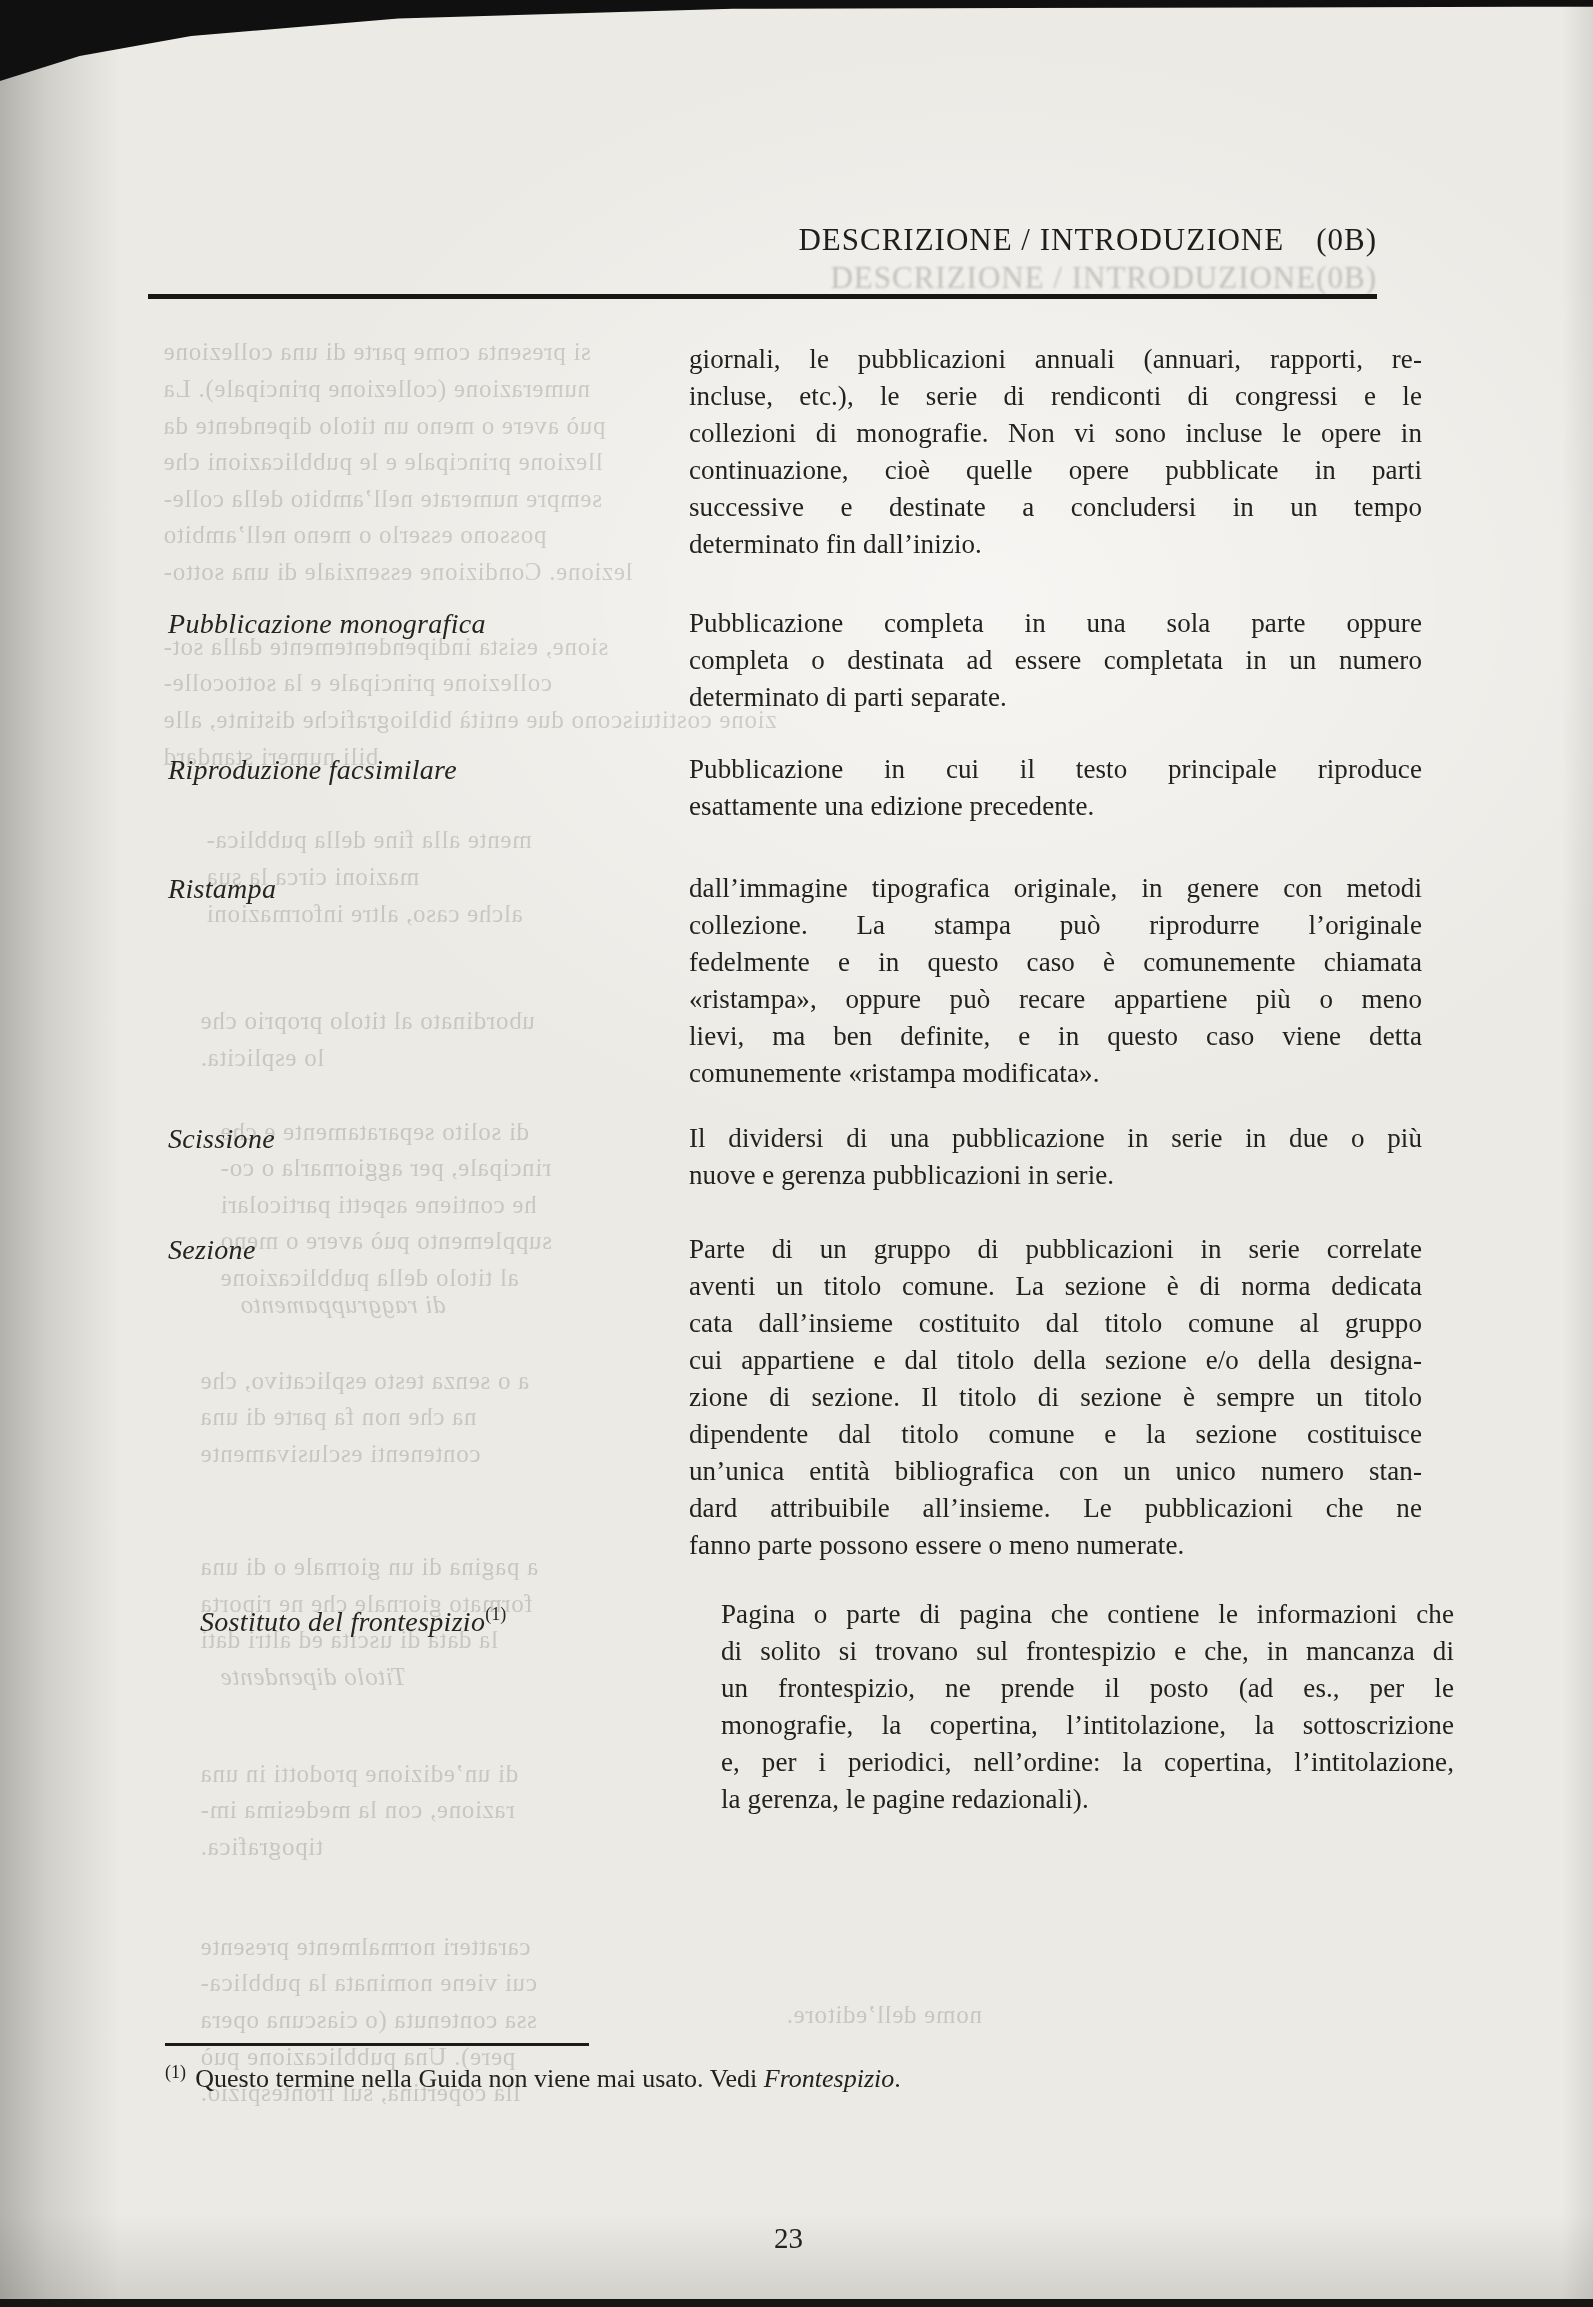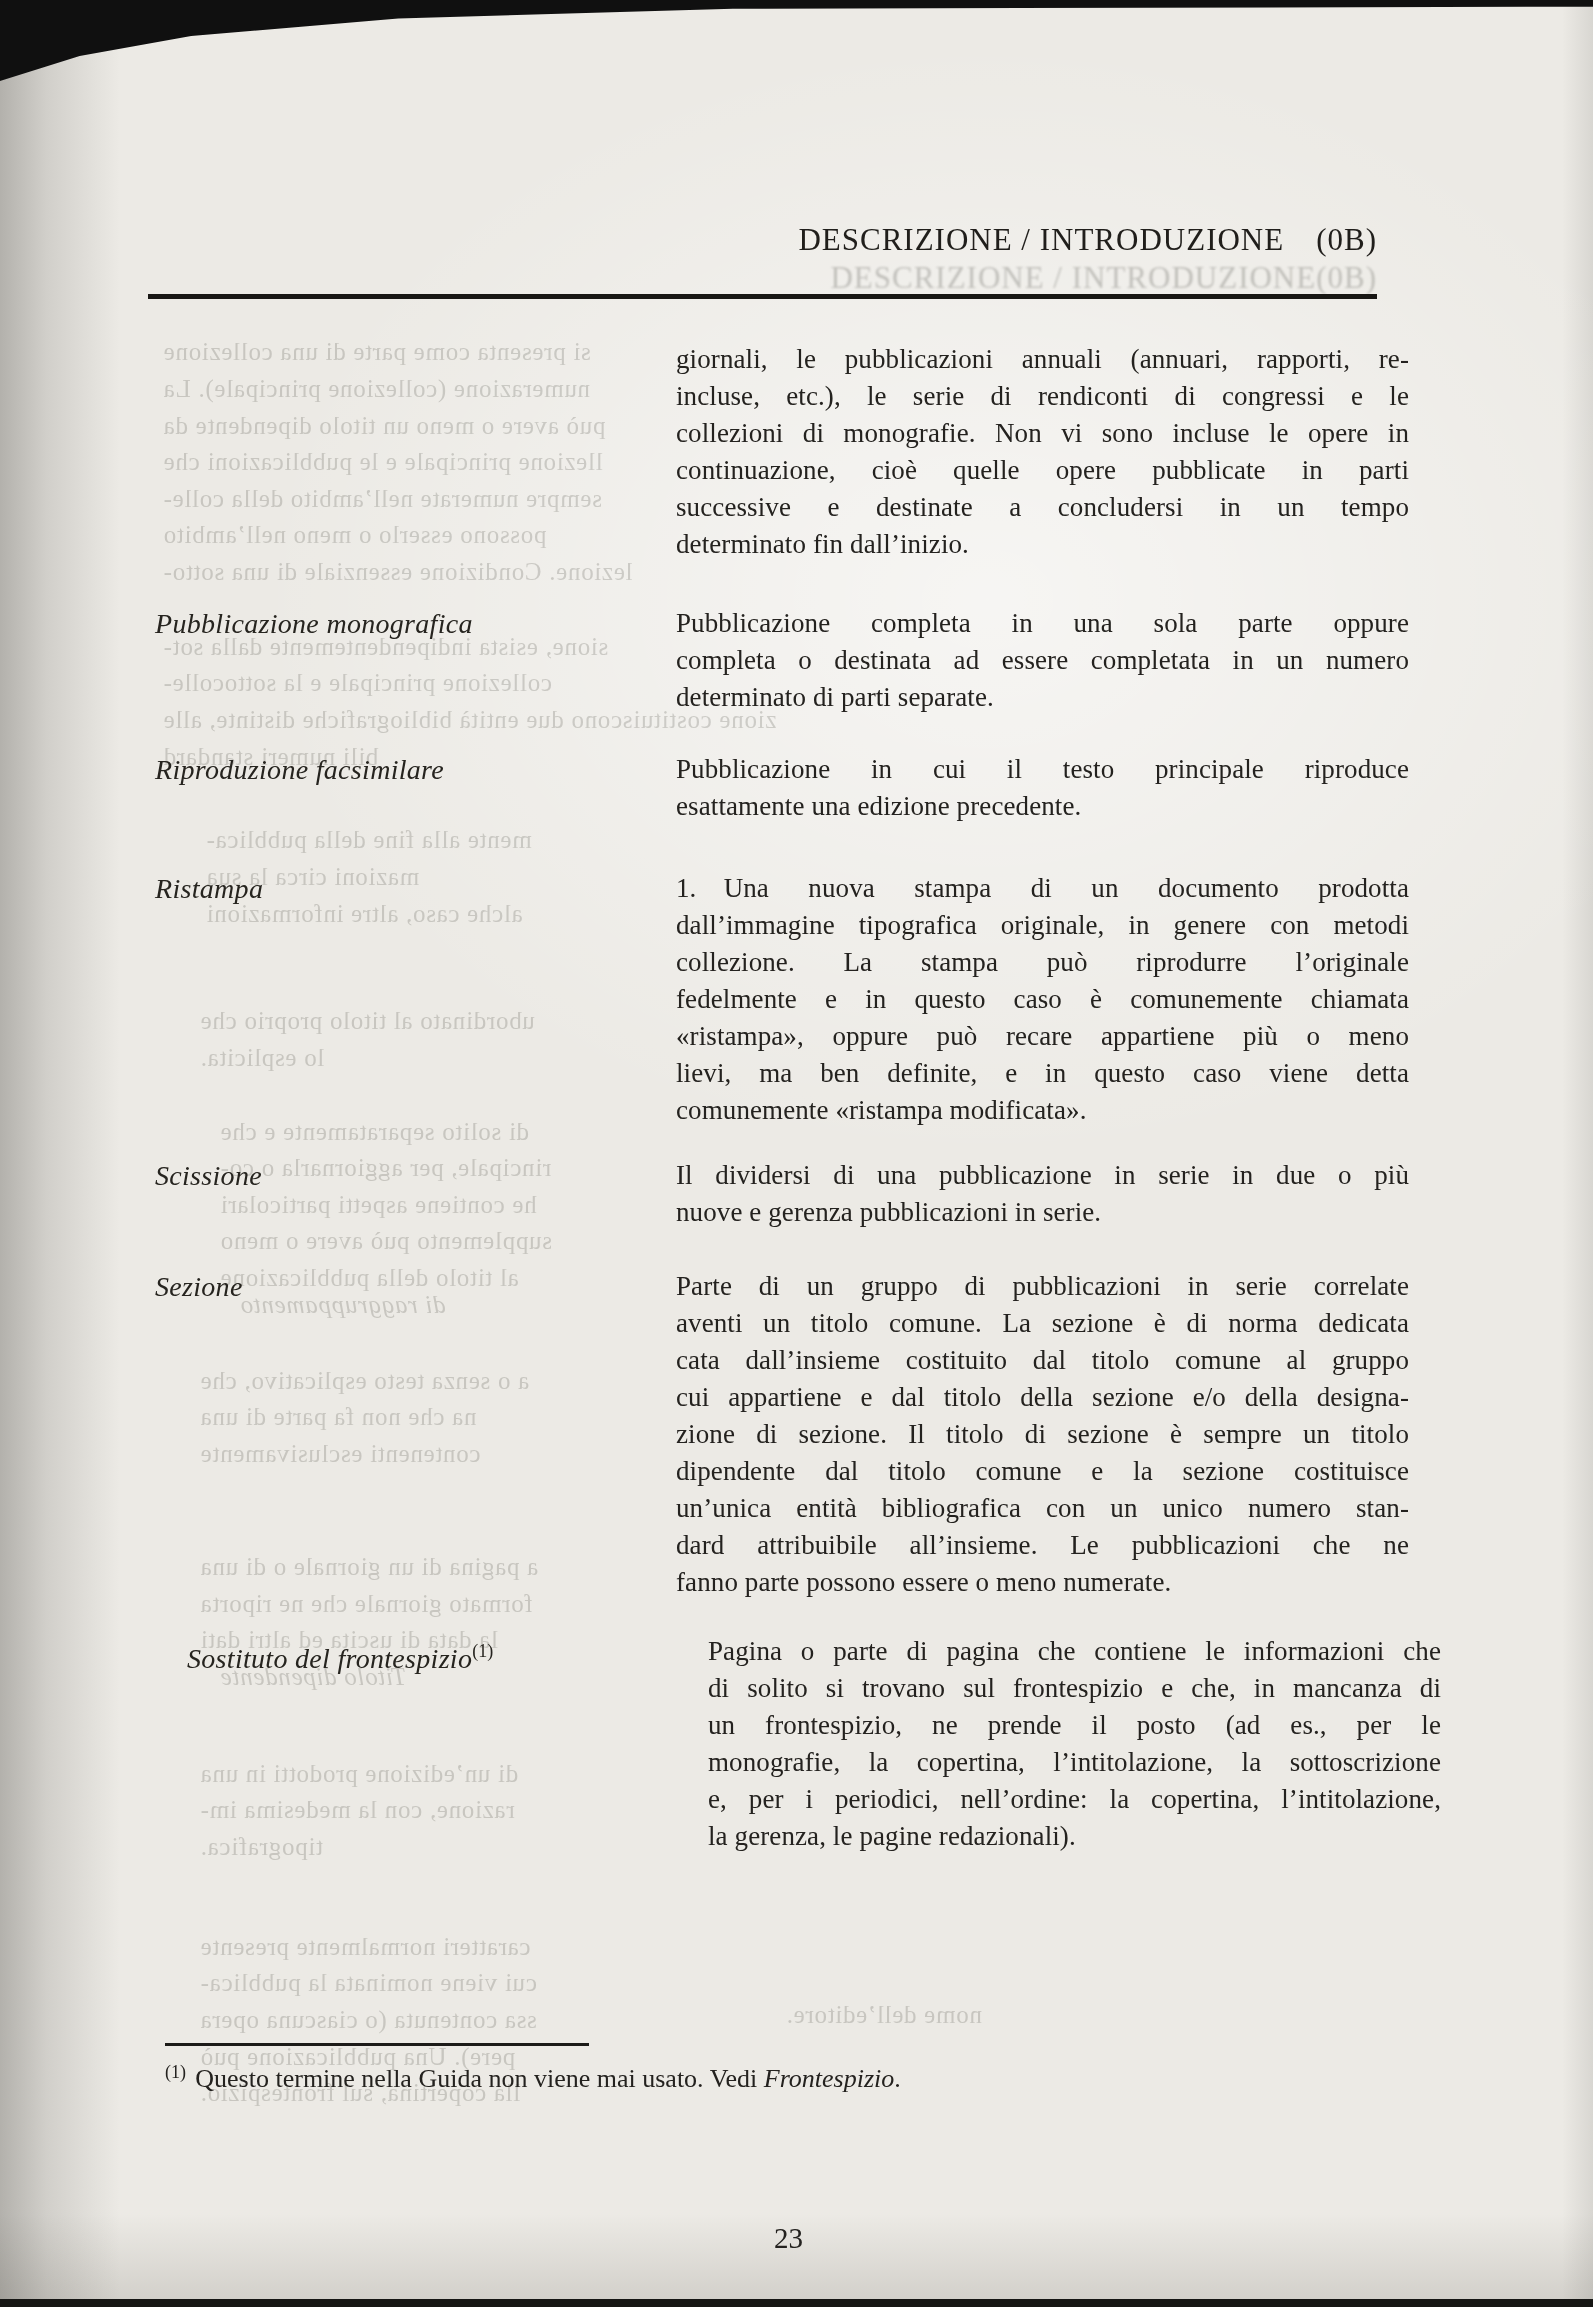--- a/index.html
+++ b/index.html
@@ -30,21 +30,21 @@
     white-space:nowrap;
   }
   .header .code{margin-left:32px;}
   .header-ghost{
     position:absolute;left:155px;top:260px;width:1222px;
     text-align:right;font-size:31px;letter-spacing:1px;white-space:nowrap;
     color:rgba(76,74,68,.28);filter:blur(1.3px);
   }
   .header-rule{position:absolute;left:148px;top:294px;width:1229px;height:4.7px;background:#181714;}
   
-  .glossary{position:absolute;left:155px;top:341px;width:1253px;color:#24221f;}
+  .glossary{position:absolute;left:168px;top:341px;width:1253px;color:#24221f;}
   .entry{display:grid;grid-template-columns:521px 733px;}
   .term{
     font-style:italic;font-size:28px;line-height:37px;color:#26241f;
     padding-right:20px;letter-spacing:0.3px;
   }
   .term sup{font-style:normal;font-size:18px;vertical-align:11.3px;letter-spacing:0;}
   .defs{font-size:27px;line-height:37px;letter-spacing:0.1px;}
   .para + .para{margin-top:12px;}
   .dline{text-align:justify;text-align-last:justify;-moz-text-align-last:justify;}
   .dline.last{text-align-last:left;-moz-text-align-last:left;}
@@ -154,21 +154,20 @@
           <div class="para">
             <div class="dline">Pubblicazione in cui il testo principale riproduce</div>
             <div class="dline last">esattamente una edizione precedente.</div>
           </div>
         </div>
       </div>
       <div class="entry" style="margin-top: 45px;">
         <div class="term">Ristampa</div>
         <div class="defs">
           <div class="para">
-            <div class="dline">1.  Una nuova stampa di un documento prodotta</div>
             <div class="dline">dall’immagine tipografica originale, in genere con metodi</div>
             <div class="dline">collezione. La stampa può riprodurre l’originale</div>
             <div class="dline">fedelmente e in questo caso è comunemente chiamata</div>
             <div class="dline">«ristampa», oppure può recare appartiene più o meno</div>
             <div class="dline">lievi, ma ben definite, e in questo caso viene detta</div>
             <div class="dline last">comunemente «ristampa modificata».</div>
           </div>
         </div>
       </div>
       <div class="entry" style="margin-top: 28px;">

